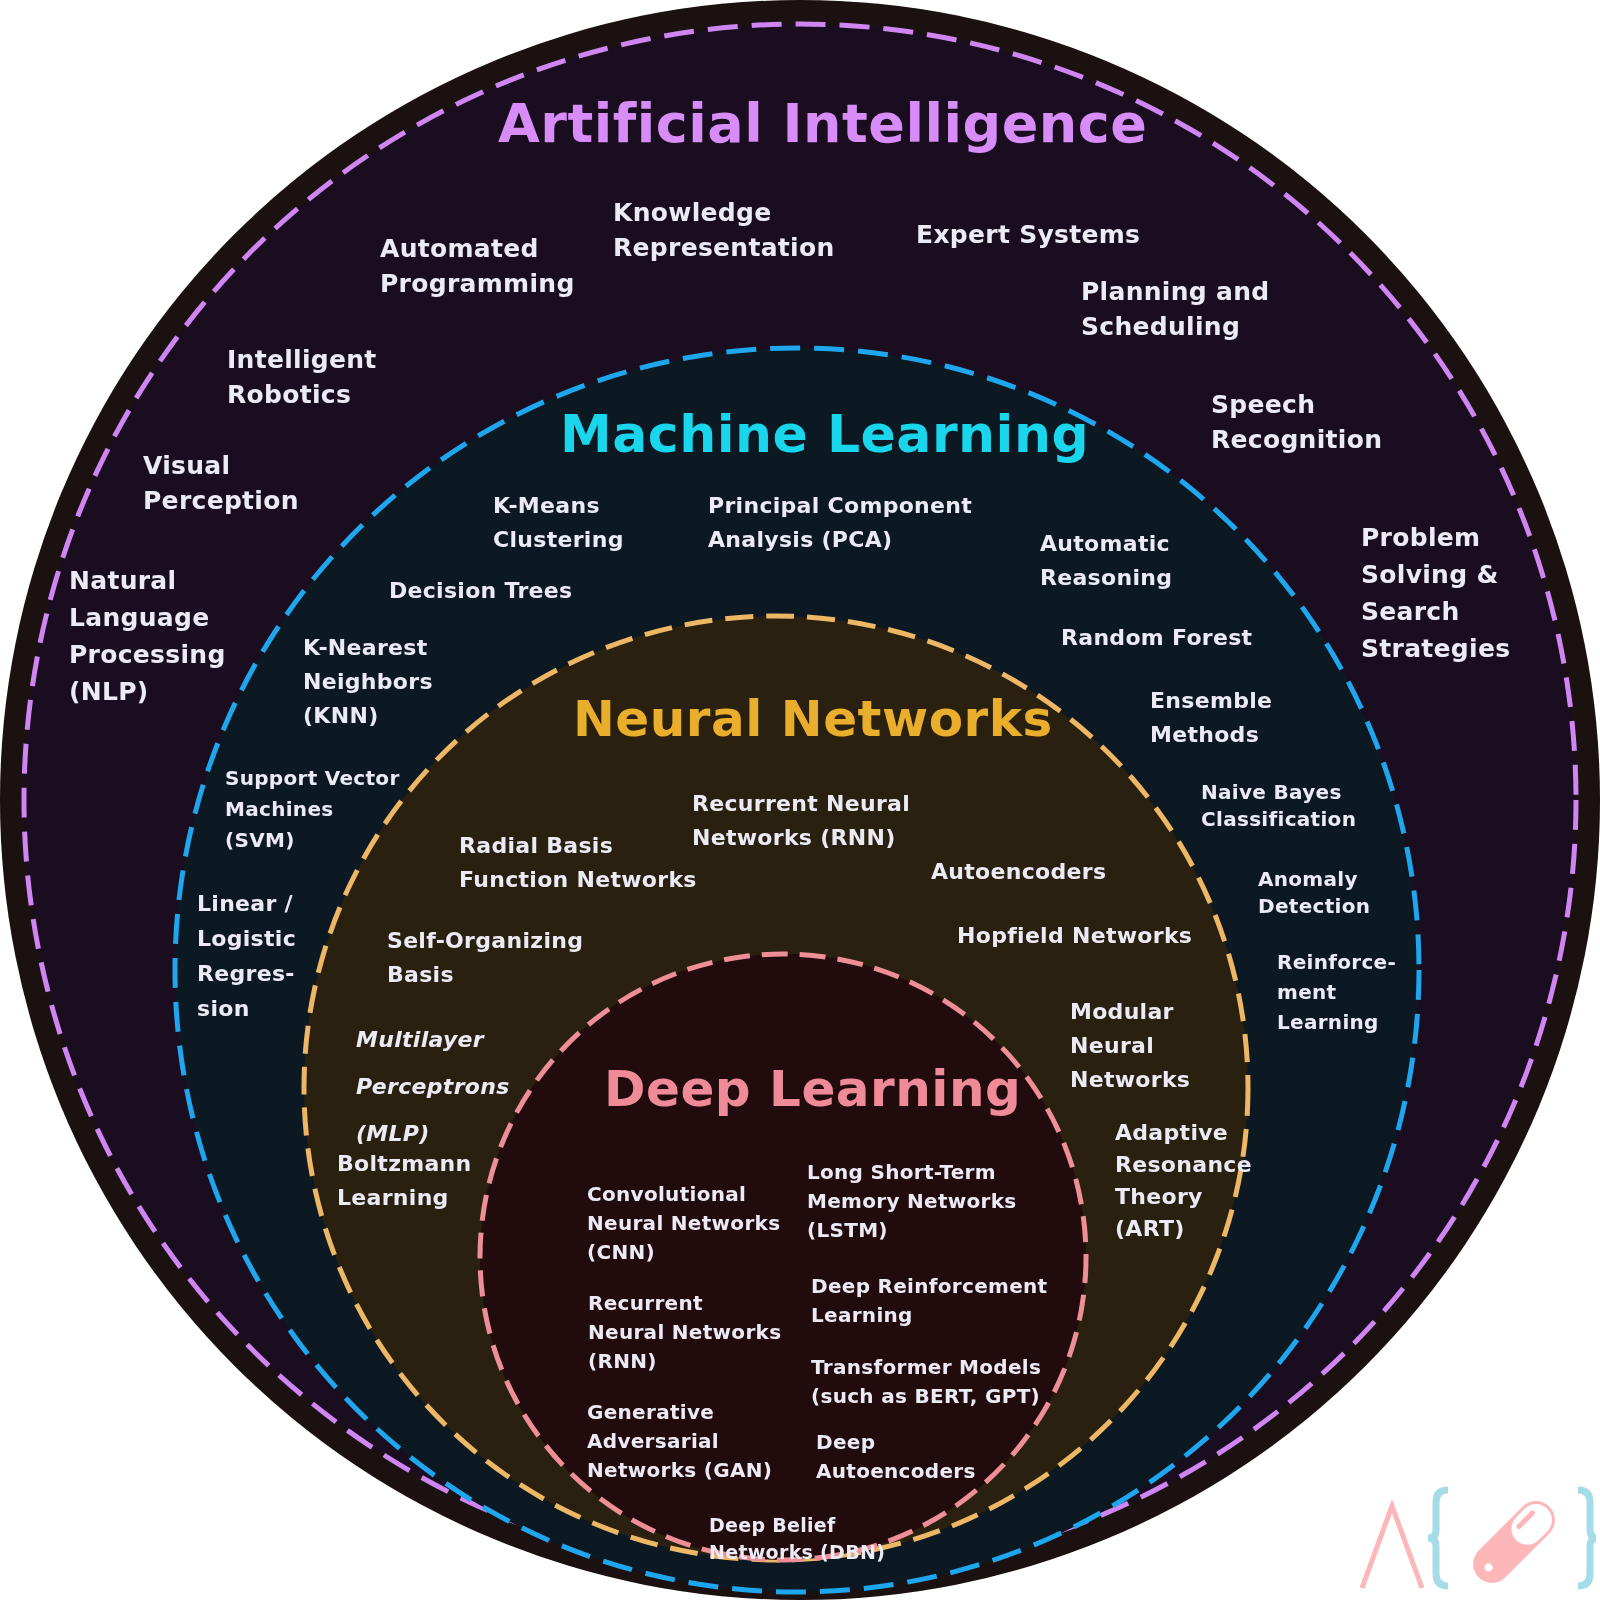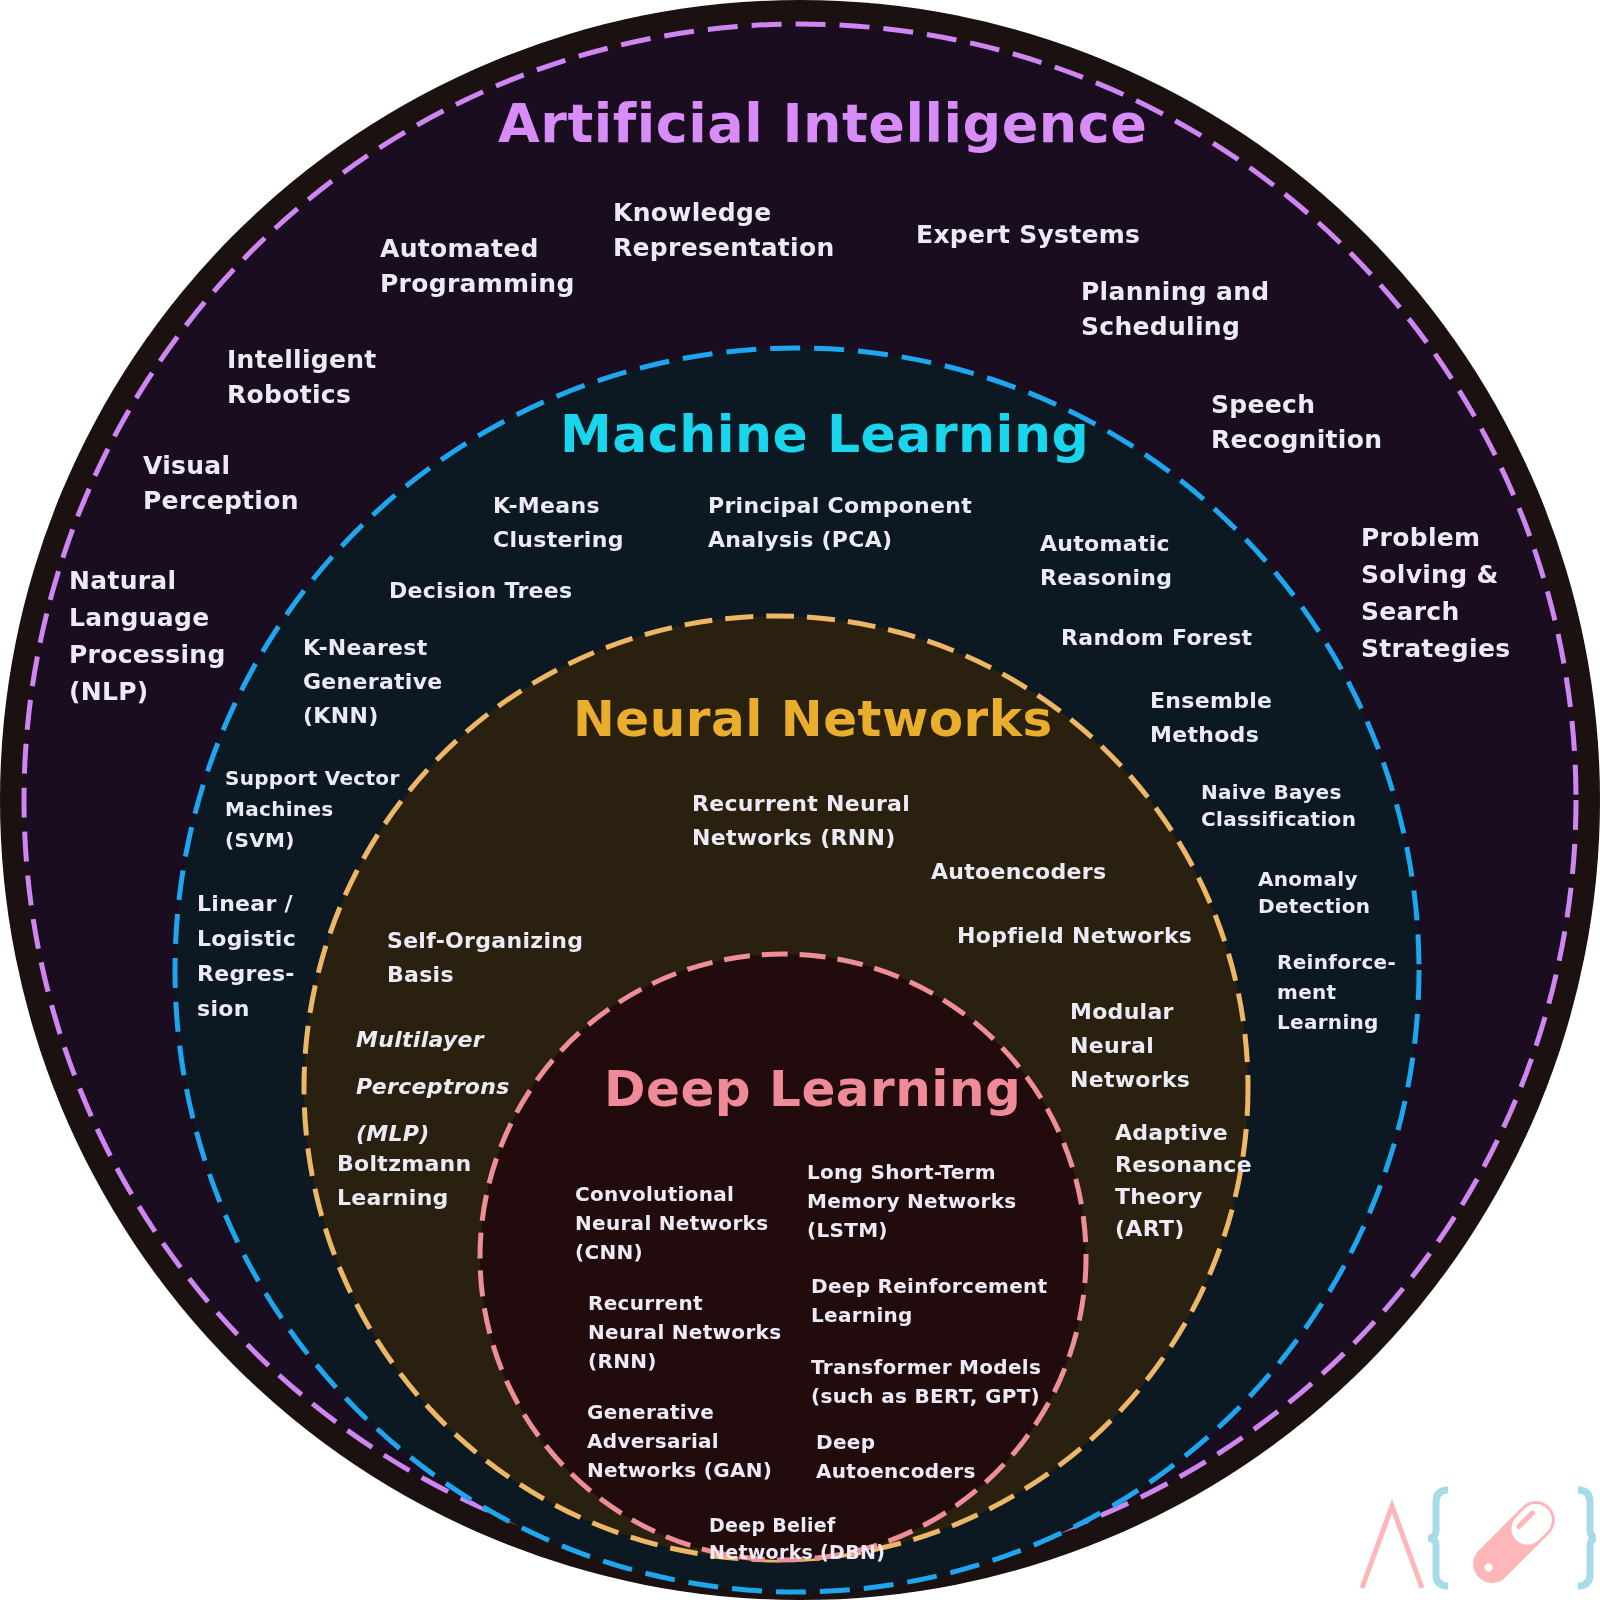--- a/index.html
+++ b/index.html
@@ -61,21 +61,21 @@
   
   <div class="label sm" style="left:493px;top:489px;line-height:34px;">K-Means
 Clustering</div>
   <div class="label sm" style="left:708px;top:489px;line-height:34px;">Principal Component
 Analysis (PCA)</div>
   <div class="label sm" style="left:1040px;top:527px;line-height:34px;">Automatic
 Reasoning</div>
   <div class="label sm" style="left:389px;top:576px;">Decision Trees</div>
   <div class="label sm" style="left:1061px;top:623px;">Random Forest</div>
   <div class="label sm" style="left:303px;top:631px;line-height:34px;">K-Nearest
-Generative
+Neighbors
 (KNN)</div>
   <div class="label sm" style="left:1150px;top:684px;line-height:34px;">Ensemble
 Methods</div>
   <div class="label xs" style="left:225px;top:763px;line-height:31px;">Support Vector
 Machines
 (SVM)</div>
   <div class="label xs" style="left:1201px;top:779px;">Naive Bayes
 Classification</div>
   <div class="label sm" style="left:197px;top:886px;line-height:35px;">Linear /
 Logistic
@@ -83,39 +83,41 @@
 sion</div>
   <div class="label xs" style="left:1258px;top:866px;">Anomaly
 Detection</div>
   <div class="label xs" style="left:1277px;top:947px;line-height:30px;">Reinforce-
 ment
 Learning</div>
 
   
   <div class="label sm" style="left:692px;top:787px;line-height:34px;">Recurrent Neural
 Networks (RNN)</div>
+  <div class="label sm" style="left:459px;top:829px;line-height:34px;">Radial Basis
+Function Networks</div>
   <div class="label sm" style="left:931px;top:857px;">Autoencoders</div>
   <div class="label sm" style="left:387px;top:924px;line-height:34px;">Self-Organizing
 Basis</div>
   <div class="label sm" style="left:957px;top:921px;">Hopfield Networks</div>
   <div class="label sm" style="left:356px;top:1016px;line-height:47px;font-style:italic;">Multilayer
 Perceptrons
 (MLP)</div>
   <div class="label sm" style="left:1070px;top:995px;line-height:34px;">Modular
 Neural
 Networks</div>
   <div class="label sm" style="left:337px;top:1147px;line-height:34px;">Boltzmann
 Learning</div>
   <div class="label sm" style="left:1115px;top:1117px;line-height:32px;">Adaptive
 Resonance
 Theory
 (ART)</div>
 
   
-  <div class="label xs" style="left:575px;top:1180px;line-height:29px;">Convolutional
+  <div class="label xs" style="left:587px;top:1180px;line-height:29px;">Convolutional
 Neural Networks
 (CNN)</div>
   <div class="label xs" style="left:807px;top:1158px;line-height:29px;">Long Short-Term
 Memory Networks
 (LSTM)</div>
   <div class="label xs" style="left:811px;top:1272px;line-height:29px;">Deep Reinforcement
 Learning</div>
   <div class="label xs" style="left:588px;top:1289px;line-height:29px;">Recurrent
 Neural Networks
 (RNN)</div>

